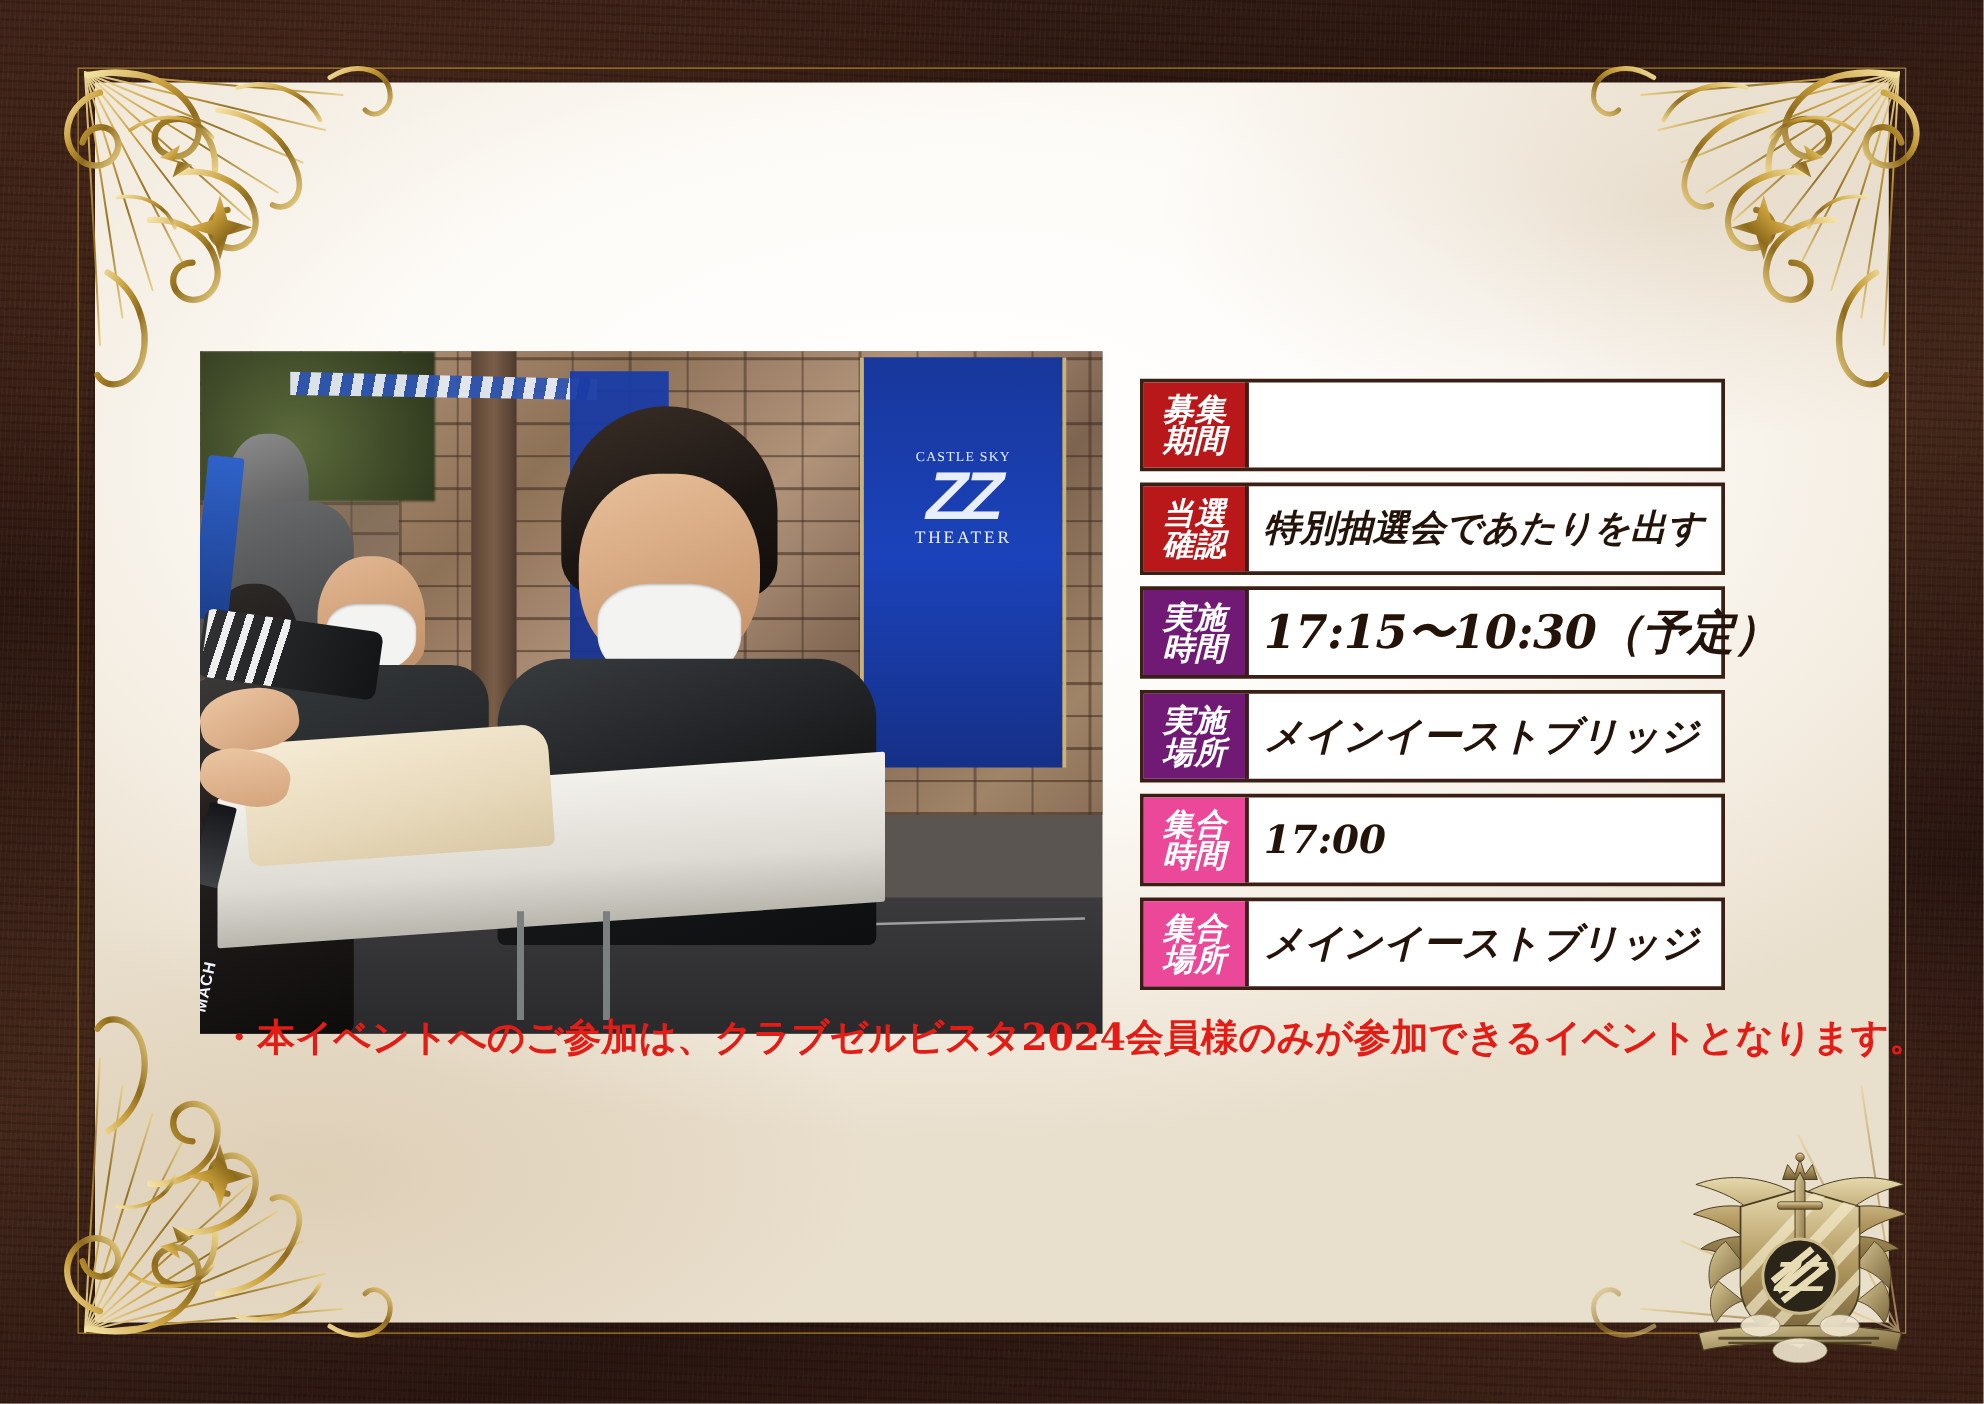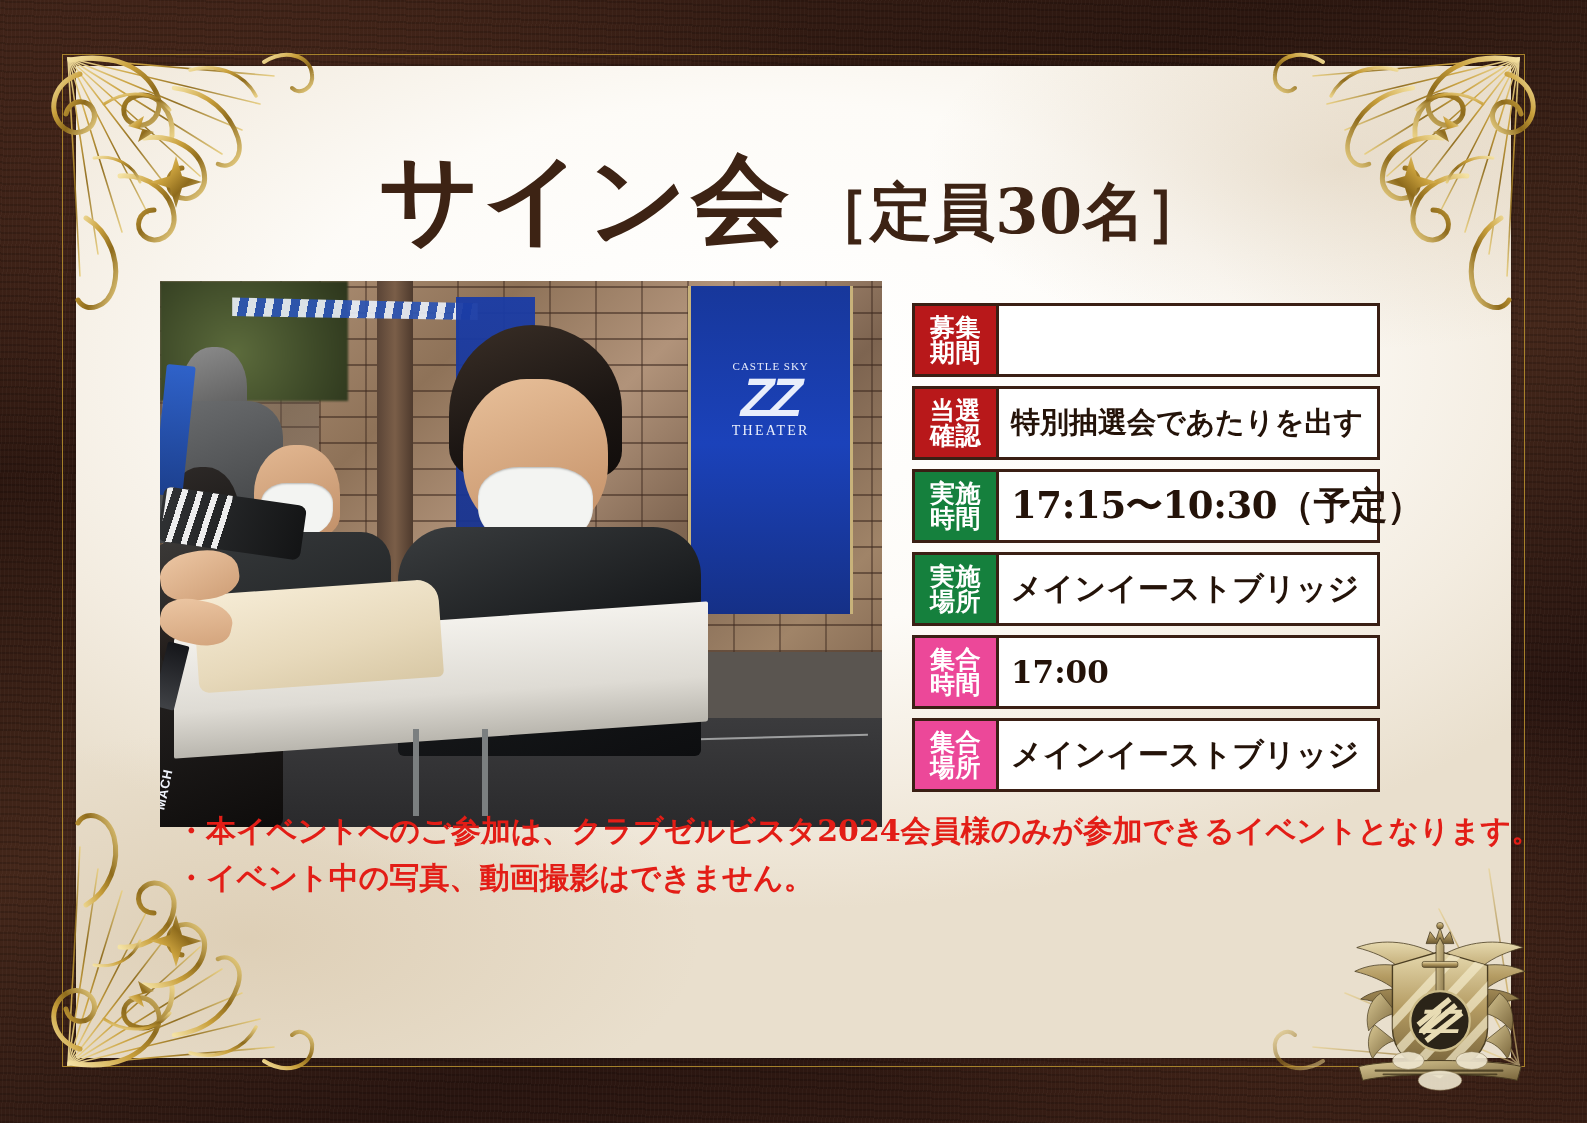--- a/index.html
+++ b/index.html
@@ -149,29 +149,29 @@
   .ph-sleevest{position:absolute;inset:0;background:repeating-linear-gradient(100deg,rgba(255,255,255,.92) 0 6px,rgba(0,0,0,0) 6px 15px);left:2%;width:46%;}
   .ph-hand1{left:36%;top:68%;width:11%;height:9%;background:linear-gradient(160deg,#ecc6a3,#cf9f77);border-radius:46% 46% 40% 40%;transform:rotate(-8deg);}
   .ph-hand2{left:18%;top:58%;width:10%;height:8%;background:linear-gradient(160deg,#eec9a6,#d1a179);border-radius:46% 40% 44% 40%;transform:rotate(12deg);}
   .ph-pen{left:16%;top:62%;width:3%;height:12%;background:linear-gradient(180deg,#15161a,#404246);border-radius:2px;transform:rotate(14deg);}
   .ph-jersey{left:0%;bottom:0%;width:14%;height:20%;background:linear-gradient(160deg,#2a54c4,#1a3a95);}
   .ph-jerseytxt{position:absolute;left:1%;bottom:3%;color:#eef2fb;font-size:13px;font-weight:700;letter-spacing:.04em;font-family:"Liberation Sans",sans-serif;transform:rotate(-78deg);transform-origin:left bottom;}
 
   
   .table{position:absolute;left:912px;top:303px;width:468px;}
   .row{display:flex;align-items:stretch;margin-bottom:9px;
-       border:3px solid #3a1f14;background:#fff;height:74px;box-sizing:border-box;}
+       border:3px solid #3a1f14;background:#fff;height:74px;box-sizing:border-box;font-style:italic;}
   .lbl{
     width:84px;flex:0 0 84px;color:#fff;display:flex;flex-direction:column;
     align-items:center;justify-content:center;line-height:1.02;
     font-size:25px;font-weight:700;letter-spacing:.02em;
     border-right:3px solid #3a1f14;box-sizing:border-box;
   }
   .lbl.red{background:#b8181a;}
-  .lbl.gold{background:#15803d;}
+  .lbl.gold{background:#701a75;}
   .lbl.brown{background:#ec4899;}
   .val{
     flex:1;display:flex;align-items:center;padding-left:12px;
     color:#241309;font-weight:700;white-space:nowrap;
     font-family:"DejaVu Serif","Liberation Serif",serif;
   }
   .val.big{font-size:37px;letter-spacing:-.01em;}
   .val.mid{font-size:31px;}
   .val.sm{font-size:29px;}
 
@@ -310,23 +310,20 @@
           <path d="M44 40 L176 158"></path>
         <path d="M44 40 L124 196"></path>
           <path d="M44 40 L74 236"></path>
       </g>
       <path d="M44 40 L44 300" stroke-width="2"></path>
       <path d="M44 40 L300 40" stroke-width="2"></path>
       <path d="M240 44 C262 30 286 38 288 56 C290 70 276 78 268 70" stroke-width="4"></path>
     </g>
   </svg>
 
-  <div class="title-wrap">
-    <span class="title-main">サイン会</span><span class="title-sub">［定員30名］</span>
-  </div>
 
   <div class="photo">
     <div class="ph-sky"></div>
     <div class="ph-wall2"></div>
     <div class="ph-wall"></div>
     <div class="ph-pillar"></div>
     <div class="ph-foliage"></div>
     <div class="ph-bunting"></div>
     <div class="ph-banner2"></div>
     <div class="ph-banner">
@@ -417,21 +414,20 @@
         <span>集合</span>
         <span>場所</span>
       </div>
       <div class="val mid">メインイーストブリッジ</div>
     </div>
 
   </div>
 
   <div class="notes">
     <div class="note n1">・本イベントへのご参加は、クラブゼルビスタ2024会員様のみが参加できるイベントとなります。</div>
-    <div class="note n2">・イベント中の写真、動画撮影はできません。</div>
   </div>
 
   <svg class="crest" viewBox="0 0 220 180">
     <defs>
       <linearGradient id="cg" x1="0" y1="0" x2="0" y2="1">
         <stop offset="0%" stop-color="#e6d9ae"></stop>
           <stop offset="45%" stop-color="#b49b62"></stop>
         <stop offset="100%" stop-color="#6d5a33"></stop>
       </linearGradient>
       <linearGradient id="cg2" x1="0" y1="0" x2="1" y2="1">

